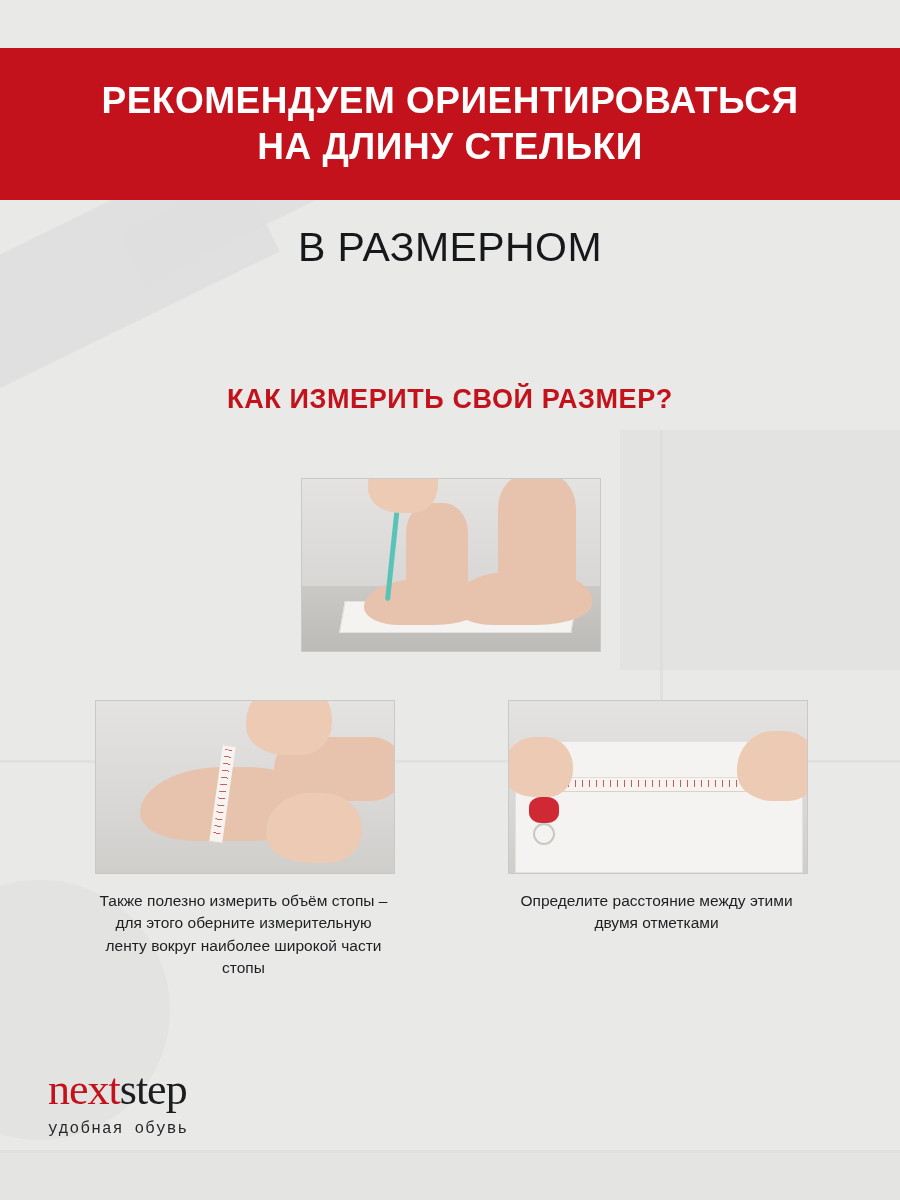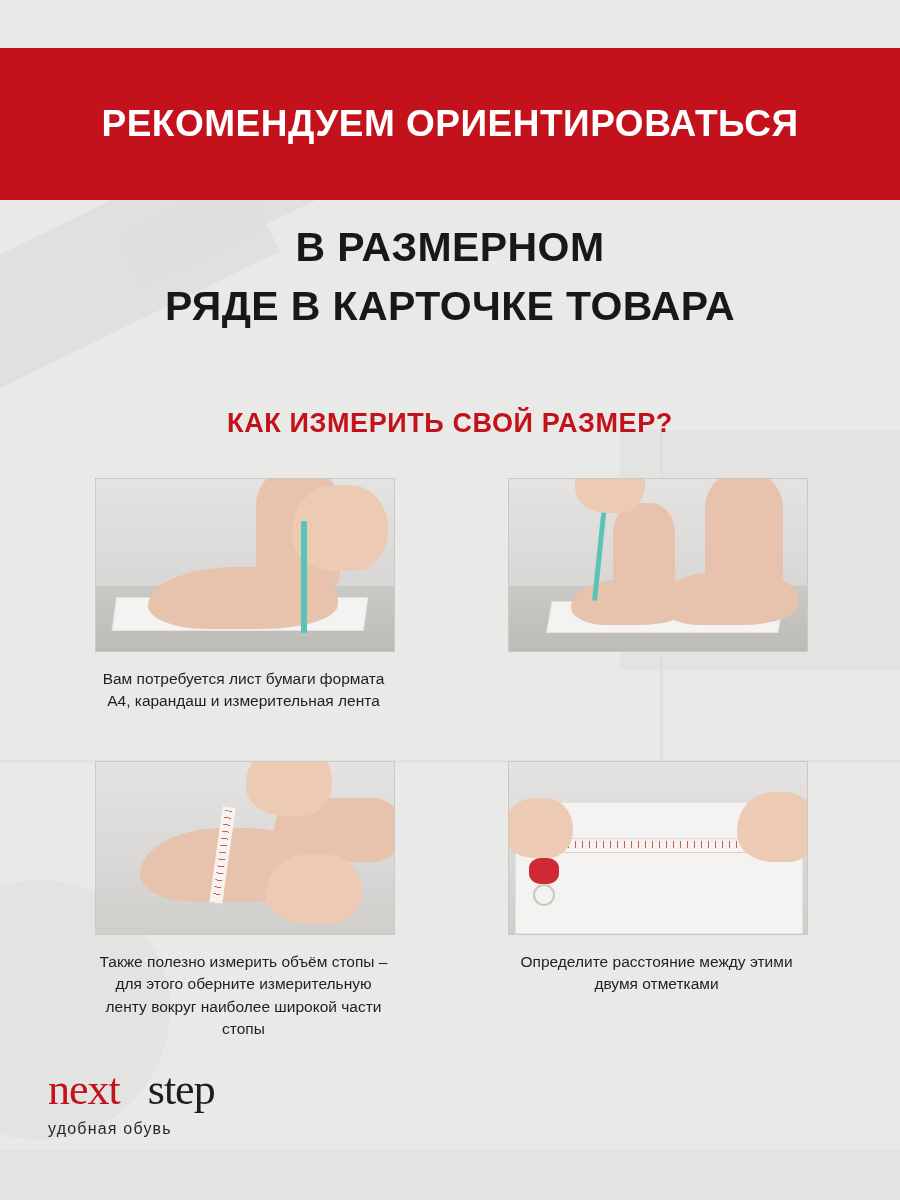--- a/index.html
+++ b/index.html
@@ -62,30 +62,30 @@
     position: absolute;
     left: 0;
     top: 218px;
     width: 900px;
     text-align: center;
     z-index: 4;
   }
   .headline-line {
     color: #16181c;
     font-size: 41px;
-    font-weight: bold;
+    font-weight: normal;
     line-height: 1.45;
     letter-spacing: .4px;
     text-transform: uppercase;
   }
 
   .subhead {
     position: absolute;
     left: 0;
-    top: 408px;
+    top: 384px;
     width: 900px;
     text-align: center;
     color: #c3121b;
     font-size: 27px;
     font-weight: bold;
     letter-spacing: .6px;
     text-transform: uppercase;
     z-index: 4;
   }
 
@@ -196,69 +196,58 @@
     top: 1068px;
     z-index: 6;
   }
   .logo-word {
     font-family: "Liberation Serif", serif;
     font-size: 44px;
     letter-spacing: -1px;
     line-height: 1;
   }
   .logo-next { color: #c3121b; }
-  .logo-step { color: #1b1d21; margin-left: 28px; }
+  .logo-step { color: #1b1d21; }
   .logo-sub {
     margin-top: 8px;
     font-size: 16px;
     color: #25272b;
     letter-spacing: 1.2px;
+    font-family: Liberation Mono, monospace;
   }
 </style>
 </head>
 <body>
 
 <div class="page">
 
   <div class="bg-shape" style="left:-60px;top:210px;width:330px;height:120px;transform:rotate(-26deg);"></div>
   <div class="bg-shape" style="left:120px;top:180px;width:240px;height:54px;transform:rotate(-26deg);"></div>
   <div class="bg-shape" style="left:620px;top:430px;width:340px;height:240px;opacity:.55;"></div>
   <div class="bg-shape" style="left:-90px;top:880px;width:260px;height:260px;border-radius:50%;opacity:.5;"></div>
   <div class="bg-line" style="left:0;top:760px;width:900px;height:3px;opacity:.6;"></div>
   <div class="bg-line" style="left:0;top:1150px;width:900px;height:3px;opacity:.6;"></div>
   <div class="bg-line" style="left:660px;top:430px;width:3px;height:360px;opacity:.7;"></div>
   <div class="bg-shape" style="left:0;top:1152px;width:900px;height:48px;opacity:.45;"></div>
 
   <div class="banner">
     <div class="banner-line">РЕКОМЕНДУЕМ ОРИЕНТИРОВАТЬСЯ</div>
+    <div class="banner-line">НА ДЛИНУ СТЕЛЬКИ</div>
   </div>
 
   <div class="headline">
     <div class="headline-line">В РАЗМЕРНОМ</div>
-    <div class="headline-line">РЯДЕ В КАРТОЧКЕ ТОВАРА</div>
   </div>
 
   <div class="subhead">КАК ИЗМЕРИТЬ СВОЙ РАЗМЕР?</div>
 
   <div class="steps">
 
     <div class="step-row">
 
-      <div class="step">
-        <div class="photo">
-          <div class="wall"></div>
-          <div class="tabletop"></div>
-          <div class="paper" style="left:18px;bottom:20px;width:250px;height:32px;transform:skewX(-8deg);"></div>
-          <div class="leg" style="left:160px;top:-10px;width:84px;height:120px;"></div>
-          <div class="foot" style="left:52px;top:88px;width:190px;height:62px;"></div>
-          <div class="hand" style="left:196px;top:6px;width:96px;height:86px;"></div>
-          <div class="pencil" style="left:205px;top:42px;width:6px;height:112px;"></div>
-        </div>
-        <div class="caption">Вам потребуется лист бумаги формата А4, карандаш и измерительная лента</div>
-      </div>
 
       <div class="step">
         <div class="photo">
           <div class="wall"></div>
           <div class="tabletop"></div>
           <div class="paper" style="left:40px;bottom:18px;width:230px;height:30px;transform:skewX(-10deg);"></div>
           <div class="leg" style="left:196px;top:-6px;width:78px;height:118px;"></div>
           <div class="foot" style="left:150px;top:92px;width:140px;height:54px;"></div>
           <div class="leg" style="left:104px;top:24px;width:62px;height:98px;"></div>
           <div class="foot" style="left:62px;top:100px;width:118px;height:46px;"></div>

